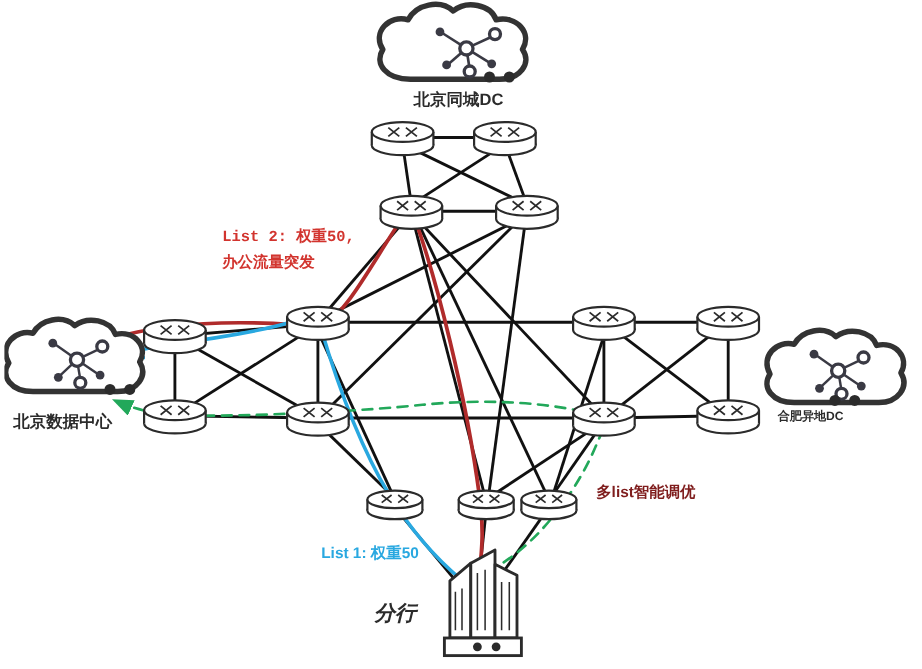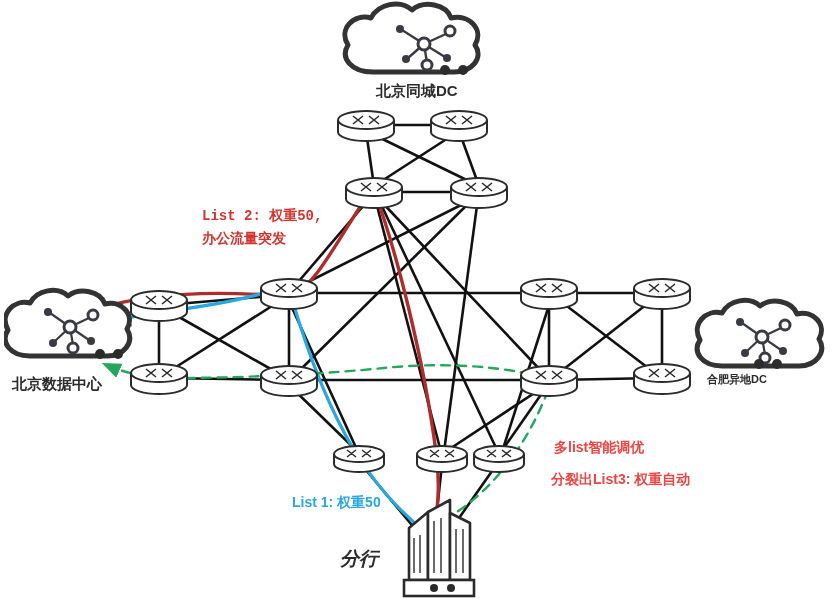--- a/index.html
+++ b/index.html
@@ -4,21 +4,21 @@
 <style>
   html,body{margin:0;padding:0;background:#fff;}
   body{width:838px;height:608px;position:relative;overflow:hidden;
        font-family:"Liberation Sans","DejaVu Sans",sans-serif;}
   #stage{position:absolute;left:4px;top:0;width:666px;height:608px;}
   svg{display:block;}
   .lbl{position:absolute;white-space:pre;font-weight:bold;line-height:1.45;}
   .lbl-dark{color:#2b2b2b;}
   .lbl-red{color:#d2342e;}
   .lbl-blue{color:#29a8e0;padding-left:12px;}
-  .lbl-green{color:#ef4444;margin-left:12px;}
+  .lbl-green{color:#7f1d1d;}
 </style>
 </head>
 <body>
 
 <div id="stage">
 
   <svg width="838" height="608" viewBox="0 0 838 608">
     <defs>
       <marker id="arrow-green" markerWidth="9" markerHeight="9" refX="7" refY="3.2" orient="auto" markerUnits="strokeWidth">
         <path d="M0,0 L8,3.2 L0,6.4 z" fill="#22a85a"></path>
@@ -307,15 +307,14 @@
   <div class="lbl lbl-dark" style="left:703px;top:372px;font-size:11px;">合肥异地DC</div>
 
   <div class="lbl lbl-dark" style="left:336px;top:545px;font-size:19px;font-style:italic;">分行</div>
 
   <div class="lbl lbl-red" style="left:198px;top:206px;font-size:14px;font-family:Liberation Mono, monospace;">List 2: 权重50,</div>
   <div class="lbl lbl-red" style="left:198px;top:228px;font-size:14px;text-align:right;">办公流量突发</div>
 
   <div class="lbl lbl-blue" style="left:276px;top:492px;font-size:14px;">List 1: 权重50</div>
 
   <div class="lbl lbl-green" style="left:538px;top:437px;font-size:14px;">多list智能调优</div>
-  <div class="lbl lbl-green" style="left:535px;top:469px;font-size:14px;">分裂出List3: 权重自动</div>
 
 </div>
 
 </body></html>

